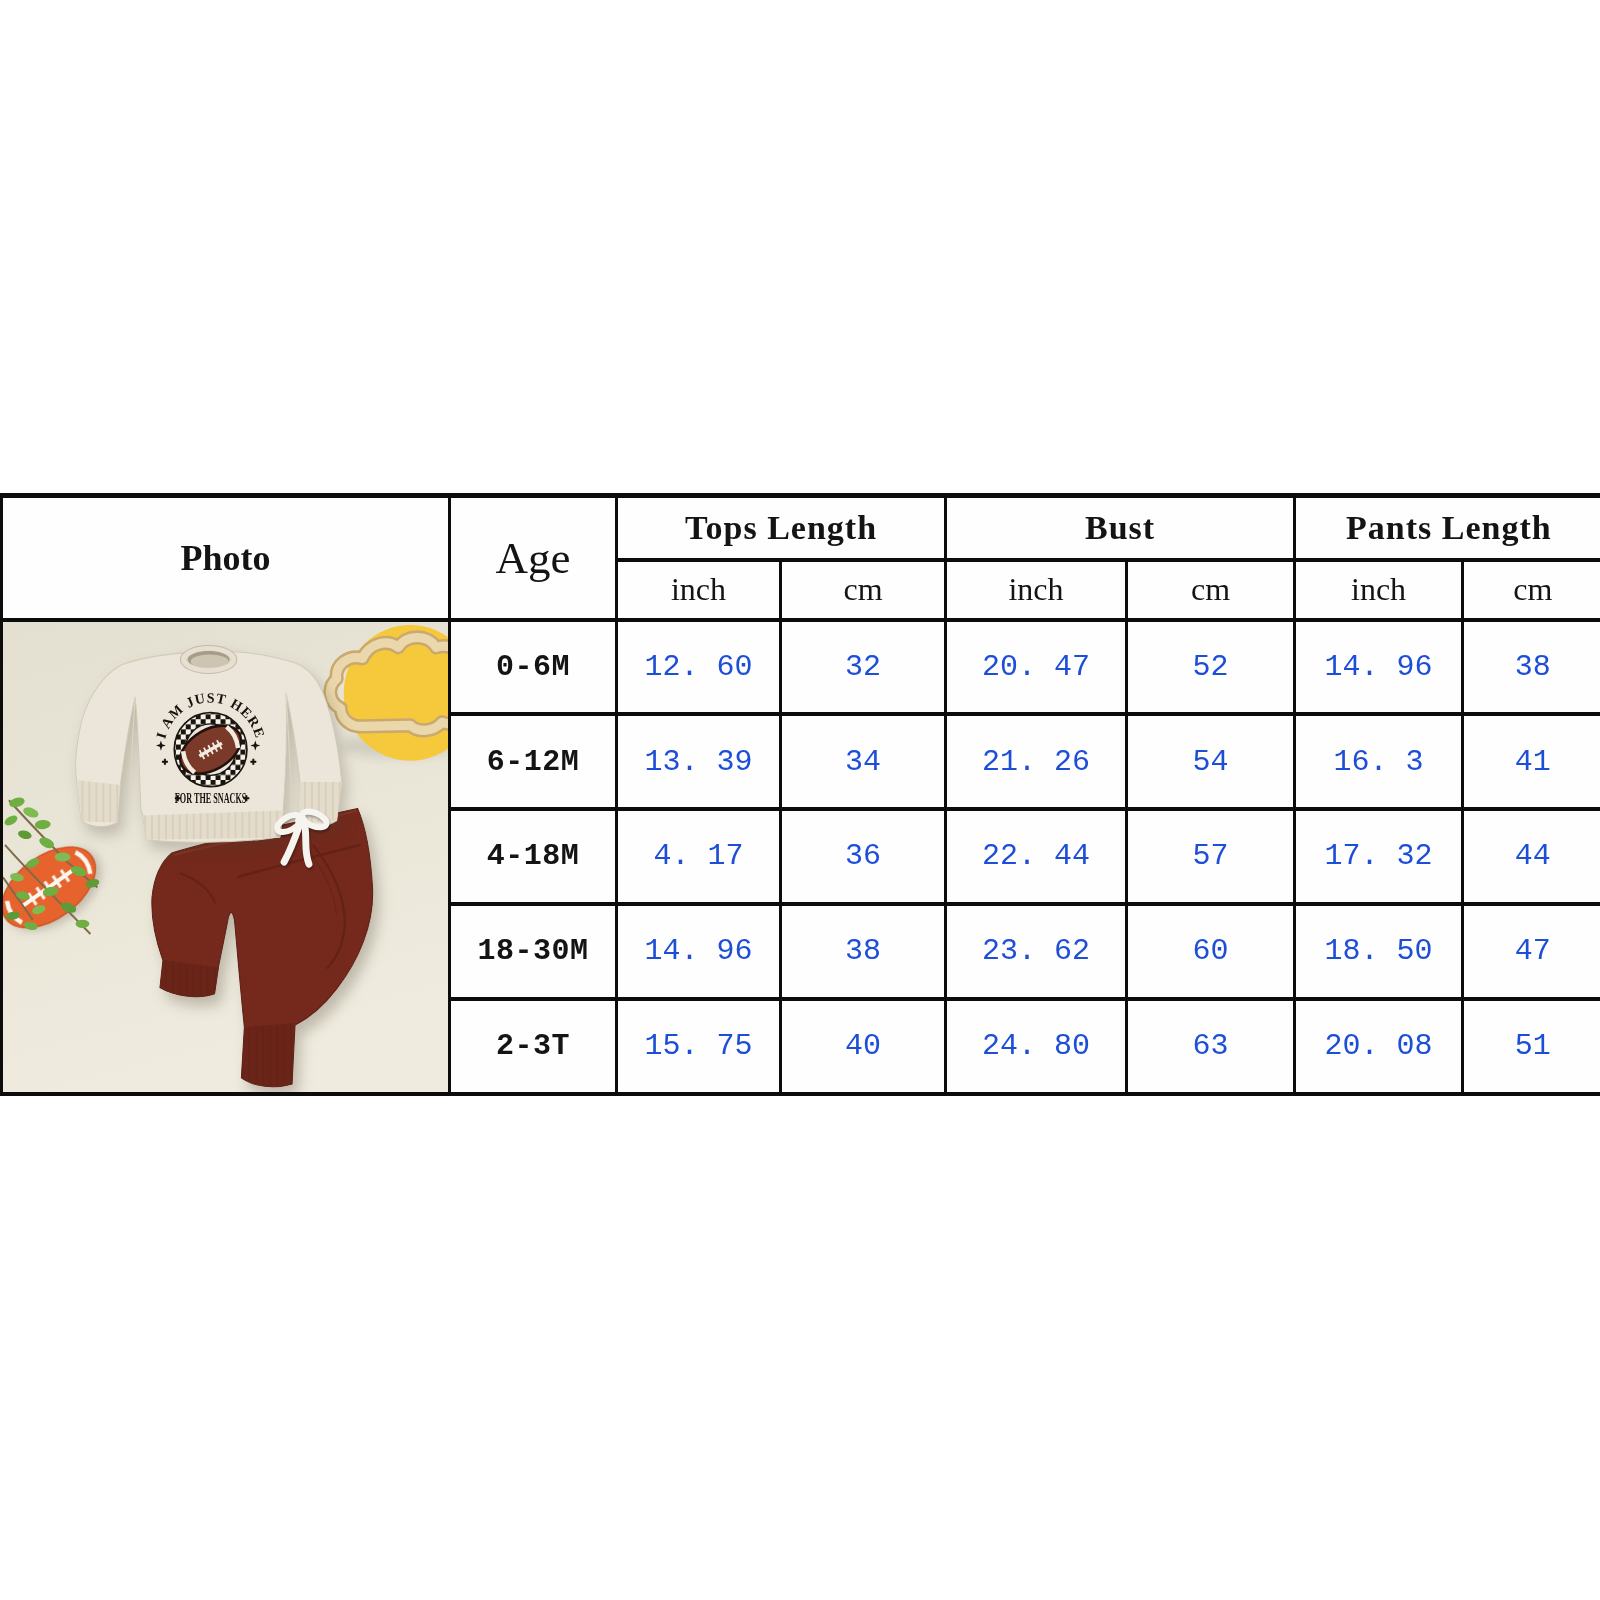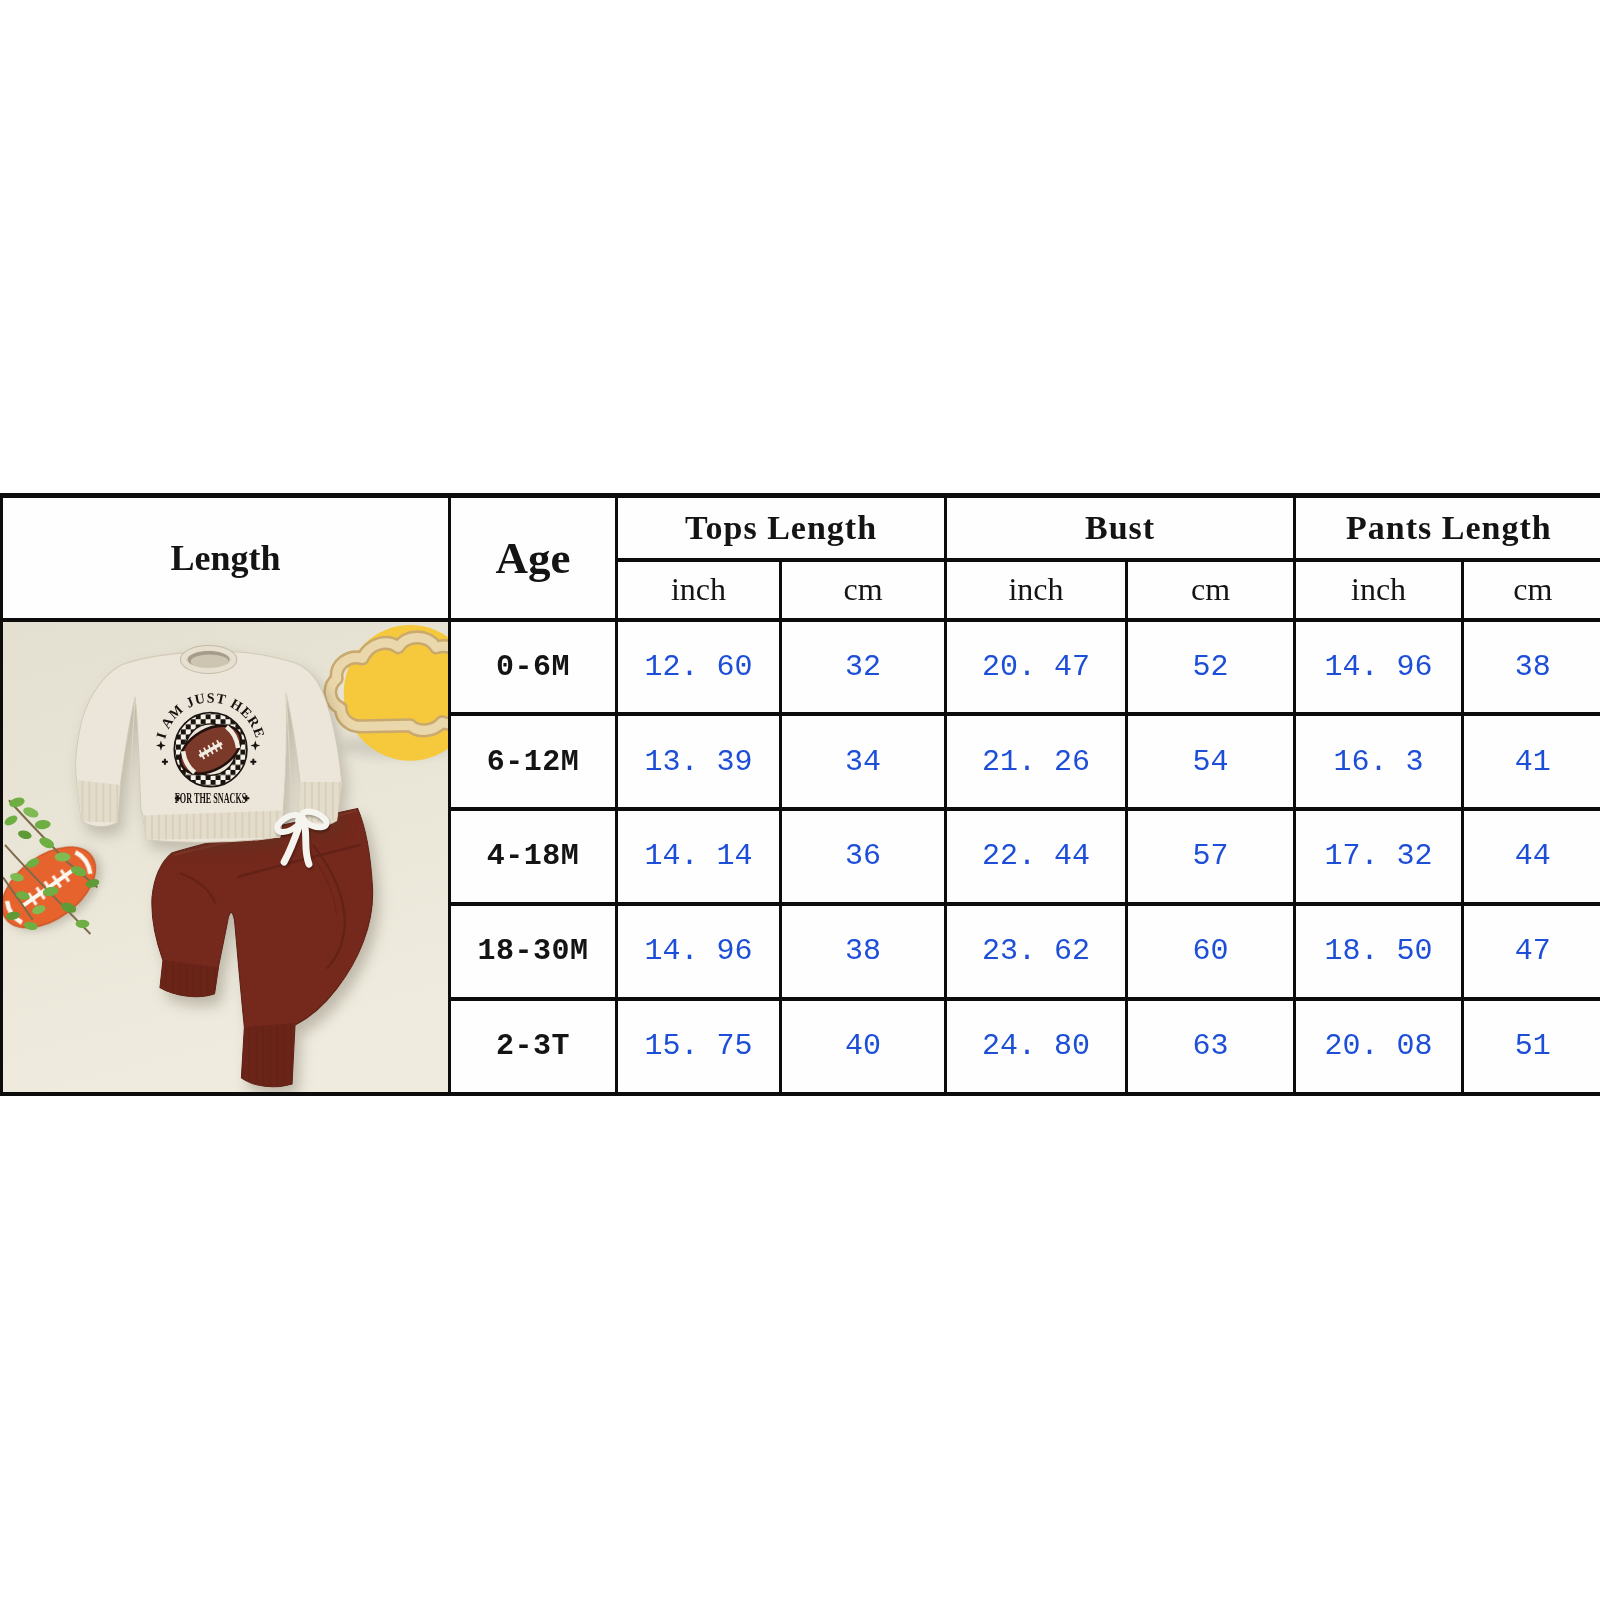--- a/index.html
+++ b/index.html
@@ -6,21 +6,21 @@
   .page{position:relative;width:1600px;height:1600px;background:#ffffff;overflow:hidden;
         font-family:"Liberation Serif", serif;color:#141414;}
   .size-table{position:absolute;left:0;top:493px;width:1600px;border-collapse:collapse;
         table-layout:fixed;border-top:5px solid #0c0c0c;border-left:3px solid #0c0c0c;}
   .size-table th,.size-table td{border:3px solid #0c0c0c;border-top-width:4px;border-bottom-width:4px;
         background:#fefefe;padding:0;text-align:center;vertical-align:middle;color:#141414;}
   .size-table th:last-child,.size-table td:last-child{border-right:none;}
   .h1{height:64px;} .h2{height:60px;}
   .size-table tbody tr{height:92px;}
   .photo-h{font-size:36px;font-weight:bold;}
-  .age-h{font-size:45px;font-weight:bold;}
+  .age-h{font-size:45px;font-weight:normal;}
   th.group{font-size:34px;font-weight:bold;letter-spacing:1px;}
   .h2 th{font-size:32px;font-weight:normal;}
   td.age{font-family:Liberation Mono, monospace;font-weight:bold;font-size:30px;letter-spacing:0.5px;}
   td.num{font-family:"Liberation Mono", monospace;font-size:30px;color:#1d4ed8;}
   td.photo-cell{padding:0;background:#e9e6d9;}
   .photo-wrap{width:100%;height:470px;overflow:hidden;position:relative;}
   .photo-wrap svg{display:block;width:100%;height:100%;}
 </style>
 </head>
 <body>
@@ -32,21 +32,21 @@
         <col style="width:167px">
       <col style="width:164px">
         <col style="width:165px">
       <col style="width:181px">
         <col style="width:168px">
       <col style="width:168px">
         <col style="width:139px">
     </colgroup>
     <thead>
       <tr class="h1">
-        <th class="photo-h" rowspan="2">Length</th>
+        <th class="photo-h" rowspan="2">Photo</th>
         <th class="age-h" rowspan="2">Age</th>
         <th class="group" colspan="2">Tops Length</th>
         <th class="group" colspan="2">Bust</th>
         <th class="group" colspan="2">Pants Length</th>
       </tr>
       <tr class="h2">
         <th>inch</th>
         <th>cm</th>
         <th>inch</th>
         <th>cm</th>
@@ -223,21 +223,21 @@
         <td class="age">6-12M</td>
         <td class="num">13. 39</td>
         <td class="num">34</td>
         <td class="num">21. 26</td>
         <td class="num">54</td>
         <td class="num">16. 3</td>
         <td class="num">41</td>
       </tr>
       <tr>
         <td class="age">4-18M</td>
-        <td class="num">14. 14</td>
+        <td class="num">4. 17</td>
         <td class="num">36</td>
         <td class="num">22. 44</td>
         <td class="num">57</td>
         <td class="num">17. 32</td>
         <td class="num">44</td>
       </tr>
       <tr>
         <td class="age">18-30M</td>
         <td class="num">14. 96</td>
         <td class="num">38</td>

